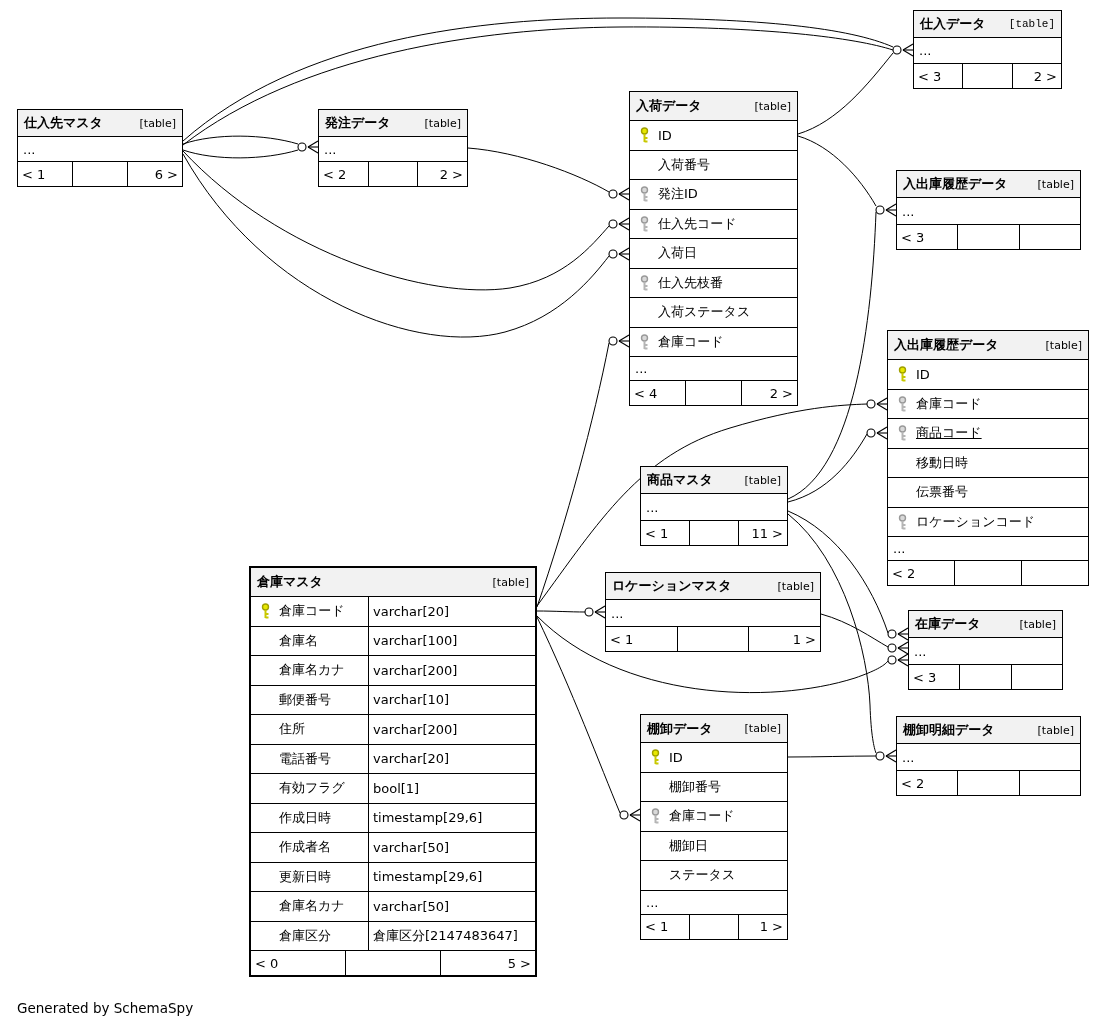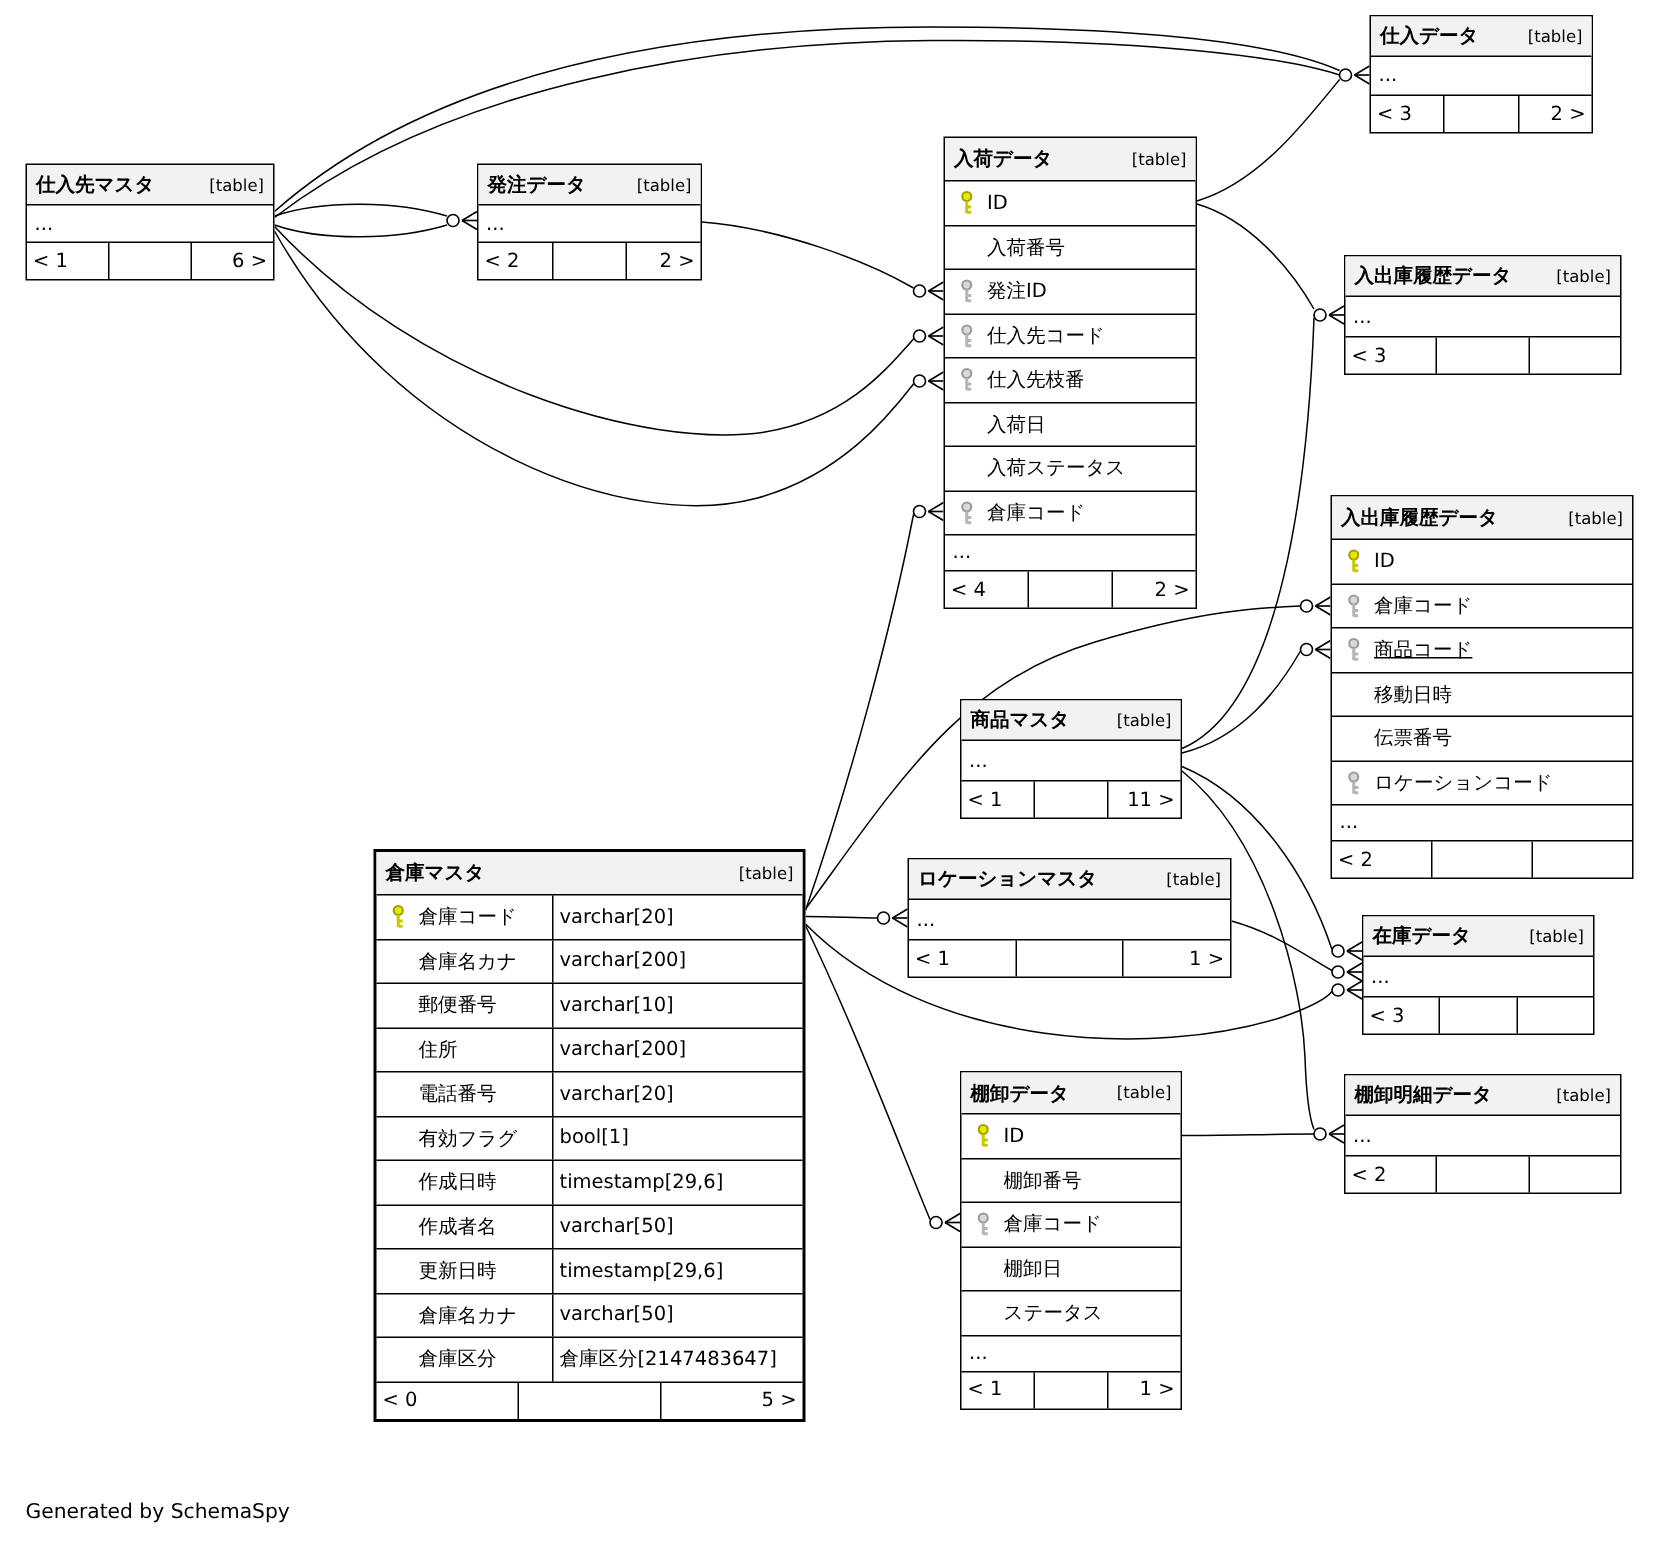--- a/index.html
+++ b/index.html
@@ -151,21 +151,21 @@
     <g>
       <circle cx="880" cy="756" r="4" fill="#fff" stroke="#000000" stroke-width="1.1"></circle>
       <line x1="886" y1="756" x2="896" y2="750" stroke="#000000" stroke-width="1.1"></line>
       <line x1="886" y1="756" x2="896" y2="756" stroke="#000000" stroke-width="1.1"></line>
       <line x1="886" y1="756" x2="896" y2="762" stroke="#000000" stroke-width="1.1"></line>
     </g>
   </svg>
 
 <div id="diagram">
     <div class="tnode" style="left: 913px; top: 10px; width: 149px;">
-      <div class="thead" style="height: 27px;">
+      <div class="thead" style="height: 27px; font-family: Liberation Mono, monospace;">
         <span class="tname">仕入データ</span>
         <span class="ttag">[table]</span>
       </div>
       <div class="dotsrow" style="height: 26px;">...</div>
       <div class="tfoot" style="height: 24px;">
         <div>&lt; 3</div>
         <div></div>
         <div class="fright">2 &gt;</div>
       </div>
     </div>
@@ -229,33 +229,33 @@
           <svg width="11" height="16" viewBox="0 0 11 16">
             <circle cx="5.5" cy="4" r="3" fill="#d9d9d9" stroke="#9a9a9a" stroke-width="1.4"></circle>
             <line x1="5.5" y1="7" x2="5.5" y2="15" stroke="#b5b5b5" stroke-width="2"></line>
             <line x1="5.5" y1="11" x2="8.5" y2="11" stroke="#b5b5b5" stroke-width="2"></line>
             <line x1="5.5" y1="14.5" x2="8.5" y2="14.5" stroke="#b5b5b5" stroke-width="2"></line>
           </svg>
         </span>
         <span class="collabel">仕入先コード</span>
       </div>
       <div class="trow" style="height: 29.5px;">
+        <span class="keycol"></span>
+        <span class="collabel">入荷日</span>
+      </div>
+      <div class="trow" style="height: 29.5px;">
         <span class="keycol">
           <svg width="11" height="16" viewBox="0 0 11 16">
             <circle cx="5.5" cy="4" r="3" fill="#d9d9d9" stroke="#9a9a9a" stroke-width="1.4"></circle>
             <line x1="5.5" y1="7" x2="5.5" y2="15" stroke="#b5b5b5" stroke-width="2"></line>
             <line x1="5.5" y1="11" x2="8.5" y2="11" stroke="#b5b5b5" stroke-width="2"></line>
             <line x1="5.5" y1="14.5" x2="8.5" y2="14.5" stroke="#b5b5b5" stroke-width="2"></line>
           </svg>
         </span>
         <span class="collabel">仕入先枝番</span>
-      </div>
-      <div class="trow" style="height: 29.5px;">
-        <span class="keycol"></span>
-        <span class="collabel">入荷日</span>
       </div>
       <div class="trow" style="height: 29.5px;">
         <span class="keycol"></span>
         <span class="collabel">入荷ステータス</span>
       </div>
       <div class="trow" style="height: 29.5px;">
         <span class="keycol">
           <svg width="11" height="16" viewBox="0 0 11 16">
             <circle cx="5.5" cy="4" r="3" fill="#d9d9d9" stroke="#9a9a9a" stroke-width="1.4"></circle>
             <line x1="5.5" y1="7" x2="5.5" y2="15" stroke="#b5b5b5" stroke-width="2"></line>
@@ -381,20 +381,25 @@
         <span class="keycol">
           <svg width="11" height="16" viewBox="0 0 11 16">
             <circle cx="5.5" cy="4" r="3" fill="#e8e800" stroke="#a0a000" stroke-width="1.4"></circle>
             <line x1="5.5" y1="7" x2="5.5" y2="15" stroke="#c8c800" stroke-width="2"></line>
             <line x1="5.5" y1="11" x2="8.5" y2="11" stroke="#c8c800" stroke-width="2"></line>
             <line x1="5.5" y1="14.5" x2="8.5" y2="14.5" stroke="#c8c800" stroke-width="2"></line>
           </svg>
         </span>
         <span class="collabel" style="width: 85px;">倉庫コード</span>
         <span class="typecol">varchar[20]</span>
+      </div>
+      <div class="trow" style="height: 29.5px;">
+        <span class="keycol"></span>
+        <span class="collabel" style="width: 85px;">倉庫名</span>
+        <span class="typecol">varchar[100]</span>
       </div>
       <div class="trow" style="height: 29.5px;">
         <span class="keycol"></span>
         <span class="collabel" style="width: 85px;">倉庫名カナ</span>
         <span class="typecol">varchar[200]</span>
       </div>
       <div class="trow" style="height: 29.5px;">
         <span class="keycol"></span>
         <span class="collabel" style="width: 85px;">郵便番号</span>
         <span class="typecol">varchar[10]</span>

